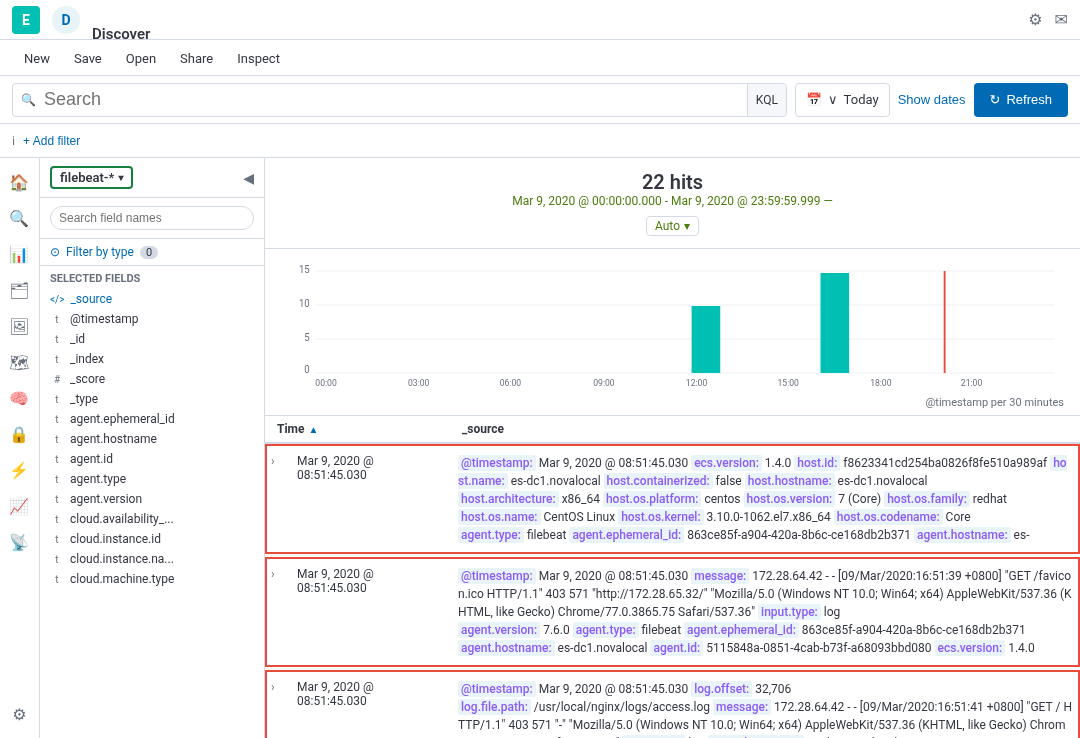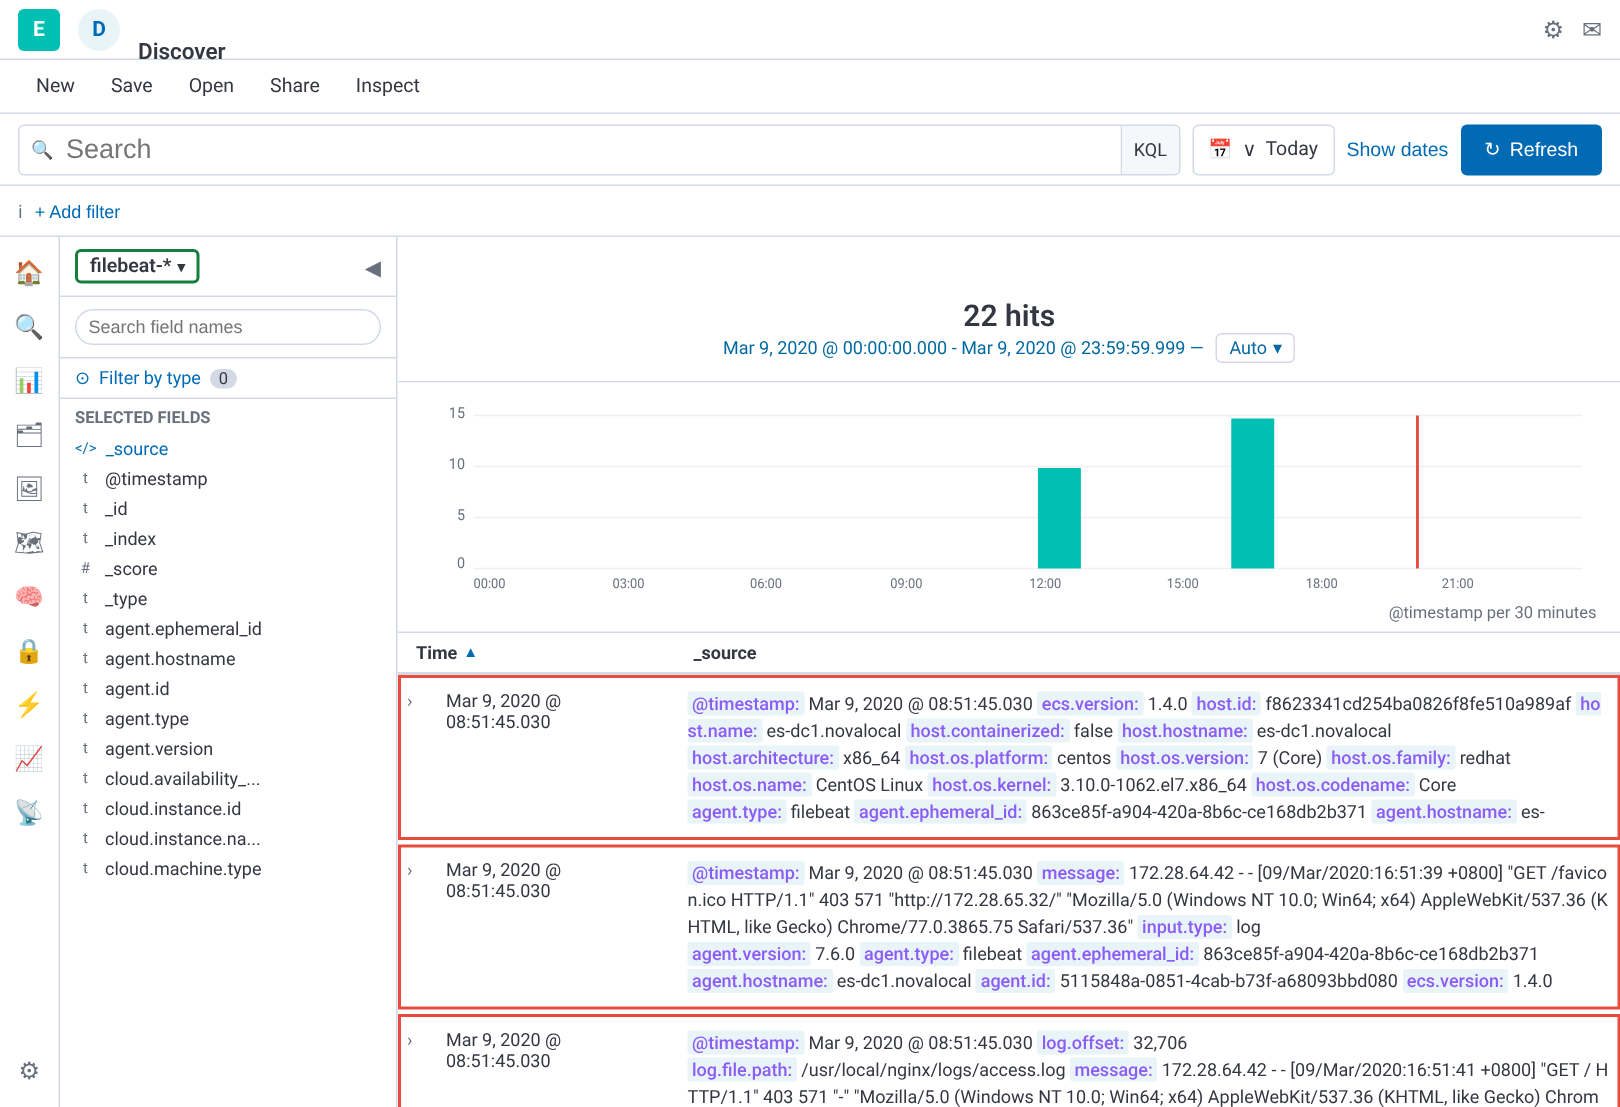--- a/index.html
+++ b/index.html
@@ -8,21 +8,21 @@
     
     #topbar { display: flex; align-items: center; height: 40px; background: #fff; border-bottom: 1px solid #d3dae6; padding: 0 12px; gap: 12px; }
     #topbar .logo { width: 28px; height: 28px; background: #00bfb3; border-radius: 4px; display: flex; align-items: center; justify-content: center; color: #fff; font-weight: bold; font-size: 14px; flex-shrink: 0; }
     #topbar .app-icon { width: 28px; height: 28px; background: #e8f4f8; border-radius: 50%; display: flex; align-items: center; justify-content: center; color: #006bb4; font-weight: bold; font-size: 14px; }
     #topbar .app-title { font-size: 15px; font-weight: 600; color: #343741; margin-top: 28px; }
     #topbar .spacer { flex: 1; }
     #topbar .gear-btn { background: none; border: none; cursor: pointer; color: #69707d; font-size: 16px; }
     #topbar .mail-btn { background: none; border: none; cursor: pointer; color: #69707d; font-size: 16px; }
 
     
-    #navbar { display: flex; align-items: center; height: 36px; background: #fff; border-bottom: 1px solid #d3dae6; padding: 0 12px; gap: 0; }
+    #navbar { display: flex; height: 36px; background: #fff; border-bottom: 1px solid #d3dae6; padding: 0 12px; gap: 0; }
     .nav-item { padding: 0 12px; height: 36px; display: flex; align-items: center; cursor: pointer; font-size: 13px; color: #343741; }
 
     
     #searchbar { display: flex; align-items: center; height: 48px; background: #fff; border-bottom: 1px solid #d3dae6; padding: 0 12px; gap: 8px; }
     .search-box-wrapper { display: flex; align-items: center; border: 1px solid #d3dae6; border-radius: 4px; height: 34px; flex: 1; background: #fff; }
     .search-icon-wrap { padding: 0 8px; color: #69707d; }
     .search-input { border: none; outline: none; flex: 1; font-size: 18px; color: #343741; }
     .kql-badge { padding: 2px 8px; background: #f5f7fa; border-left: 1px solid #d3dae6; height: 100%; display: flex; align-items: center; font-size: 12px; color: #343741; cursor: pointer; border-radius: 0 4px 4px 0; }
     .date-picker { display: flex; align-items: center; border: 1px solid #d3dae6; border-radius: 4px; height: 34px; padding: 0 10px; gap: 6px; background: #fff; cursor: pointer; font-size: 13px; }
     .show-dates-btn { background: none; border: none; cursor: pointer; color: #006bb4; font-size: 13px; }
@@ -49,22 +49,22 @@
     .field-type-icon { font-size: 10px; color: #69707d; width: 14px; text-align: center; }
     .field-name { color: #343741; overflow: hidden; text-overflow: ellipsis; white-space: nowrap; }
     .sidebar-fields { flex: 1; overflow-y: auto; }
     .source-field { display: flex; align-items: center; padding: 3px 10px; gap: 6px; cursor: pointer; font-size: 12px; color: #006bb4; }
 
     
     #content { flex: 1; overflow-y: auto; background: #f5f7fa; }
 
     
     .hits-area { background: #fff; padding: 12px; border-bottom: 1px solid #d3dae6; }
-    .hits-title { text-align: center; font-size: 20px; font-weight: 600; margin-top: 28px; }
-    .hits-range { text-align: left; font-size: 12px; color: #0369a1; display: flex; align-items: center; justify-content: center; gap: 8px; }
+    .hits-title { text-align: center; font-size: 20px; font-weight: 600; }
+    .hits-range { text-align: left; font-size: 12px; color: #4d7c0f; display: flex; align-items: center; justify-content: center; gap: 8px; flex-direction: column; }
     .auto-select { display: flex; align-items: center; border: 1px solid #d3dae6; border-radius: 4px; padding: 2px 8px; font-size: 12px; cursor: pointer; gap: 4px; }
 
     
     .chart-area { background: #fff; padding: 12px 16px 6px; border-bottom: 1px solid #d3dae6; position: relative; }
     .chart-svg { width: 100%; height: 130px; }
     .chart-label { text-align: right; font-size: 11px; color: #69707d; margin-top: 2px; }
 
     
     .table-area { background: #fff; margin: 0; }
     .table-header { display: flex; padding: 6px 12px; border-bottom: 2px solid #d3dae6; font-weight: 700; font-size: 12px; }

